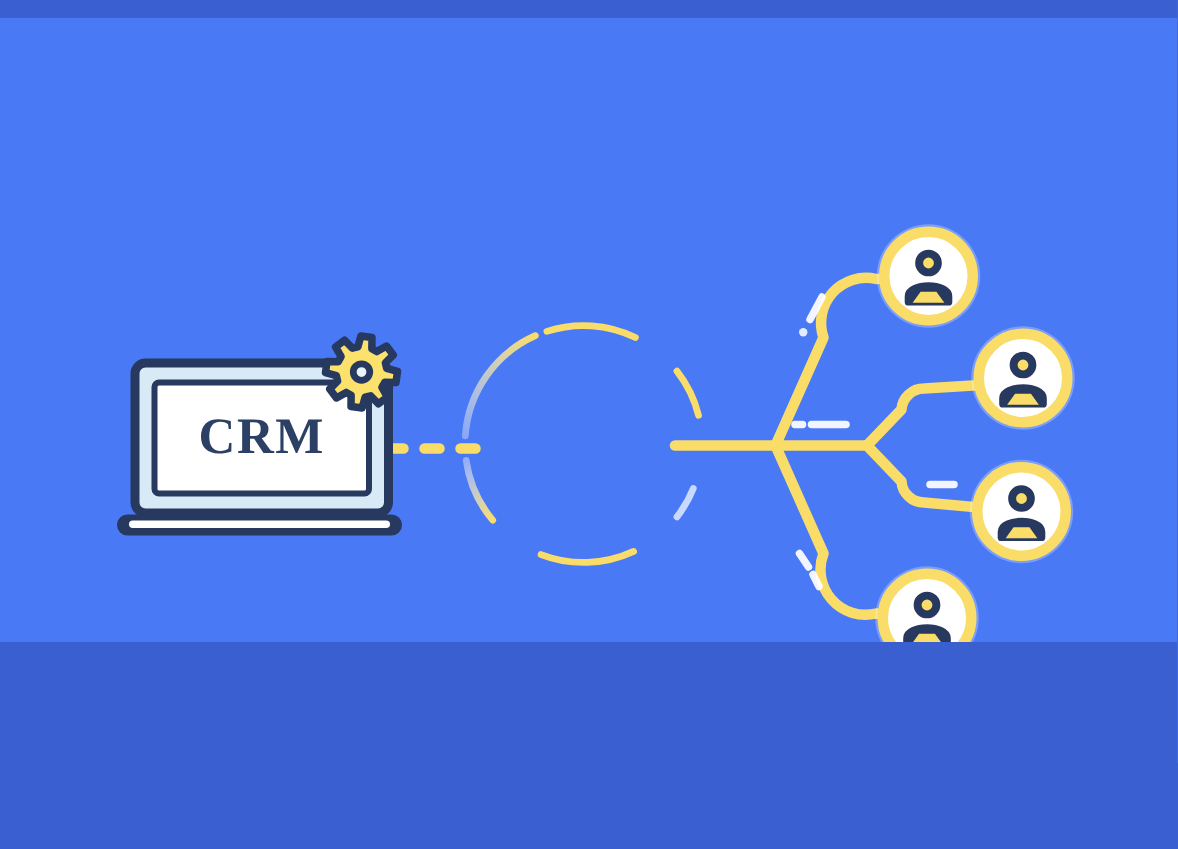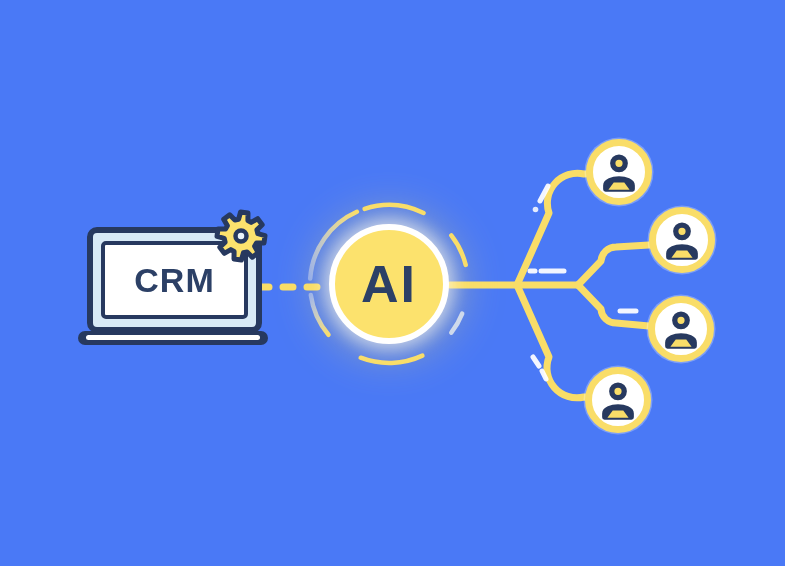--- a/index.html
+++ b/index.html
@@ -6,23 +6,24 @@
     --background:#4a79f6;
     --yellow:#f9dd68;
     --yellow-bright:#fce26d;
     --navy:#27395f;
     --navy-text:#2c4066;
     --bezel:#d8eaf6;
     --white:#ffffff;
   }
   html,body{margin:0;padding:0;background:#3a5fd0;}
   .scene{
-    position:relative;width:785px;height:566px;overflow:hidden;
+    position:relative;width:785px;height:416px;overflow:hidden;
     background:var(--background);
-    font-family:Liberation Sans, sans-serif;
+    font-family:Liberation Serif, serif;
+    margin-top:12px;
   }
   svg{display:block}
   .net{position:absolute;left:0;top:0;z-index:1}
   .yline{fill:none;stroke:var(--yellow);stroke-width:7;stroke-linecap:round;stroke-linejoin:round}
   .dashline{fill:none;stroke:var(--yellow);stroke-width:7;stroke-linecap:round;stroke-dasharray:10 14}
   .arc{fill:none;stroke-width:4.5;stroke-linecap:round}
   .arc-y{stroke:var(--yellow)}
   .arc-l{stroke:#e9f1ff;opacity:.8}
   .speed{fill:none;stroke:#fff;stroke-width:5;stroke-linecap:round;opacity:.93}
   .speed-dot{fill:#fff;opacity:.85}
@@ -126,23 +127,20 @@
     </div>
   </div>
   <div class="base">
     <div class="base-stripe"></div>
   </div>
   <svg class="gear" width="60" height="60" viewBox="0 0 60 60">
     <path class="gear-body" d="M46.8 27.6L54.0 29.6L53.0 37.0L45.5 36.9L43.6 40.2L47.3 46.7L41.3 51.2L36.1 45.9L32.4 46.8L30.4 54.0L23.0 53.0L23.1 45.5L19.8 43.6L13.3 47.3L8.8 41.3L14.1 36.1L13.2 32.4L6.0 30.4L7.0 23.0L14.5 23.1L16.4 19.8L12.7 13.3L18.7 8.8L23.9 14.1L27.6 13.2L29.6 6.0L37.0 7.0L36.9 14.5L40.2 16.4L46.7 12.7L51.2 18.7L45.9 23.9Z"></path>
     <circle class="gear-hole" cx="30" cy="30" r="5.5"></circle>
   </svg>
 
-  <div class="ai">
-    <span class="ai-label">AI</span>
-  </div>
 
   <div class="avatar avatar-1">
     <svg viewBox="0 0 52 52">
         <use href="#user-sym"></use>
       </svg>
   </div>
   <div class="avatar avatar-2">
     <svg viewBox="0 0 52 52">
         <use href="#user-sym"></use>
       </svg>

